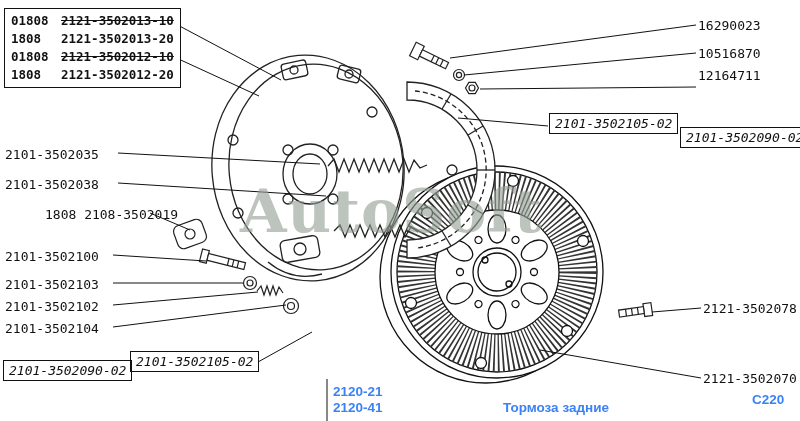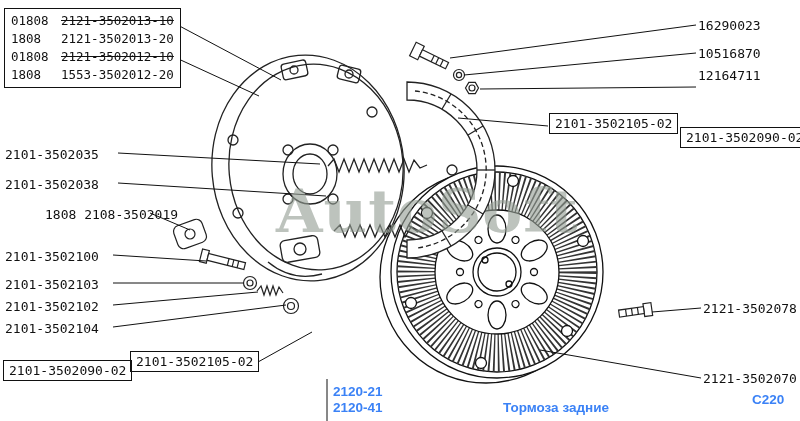--- a/index.html
+++ b/index.html
@@ -6,32 +6,31 @@
   html,body { margin:0; padding:0; background:#fff; }
   .page {
     position:relative; width:800px; height:421px; background:#ffffff;
     overflow:hidden; font-family:"DejaVu Sans Mono", monospace; color:#111;
   }
   svg.diagram { position:absolute; left:0; top:0; }
   .lbl {
     position:absolute; font-size:13px; line-height:15px; color:#111;
     white-space:nowrap; letter-spacing:0;
   }
-  .boxed { border:1.4px solid #111; padding:2px 5px; background:rgba(255,255,255,0.0); }
+  .boxed { border:1.4px solid #111; padding:2px 5px; background:rgba(255,255,255,0.0);font-style:italic; }
   .watermark {
     position:absolute; left:240px; top:176px;
     font-family:"DejaVu Serif", serif; font-weight:bold;
     font-size:60px; letter-spacing:1px;
     color:rgba(148,158,148,0.62);
     pointer-events:none;
-    margin-left:36px;
   }
   #tl-box {
     position:absolute; left:4px; top:8px; border:1.4px solid #111;
-    padding:3px 6px; background:#fff;
+    padding:3px 6px; background:#fff;font-weight:bold;
   }
   #tl-box .row { display:flex; gap:8px; font-size:12.5px; line-height:18px; }
   #tl-box .row .pref { display:inline-block; width:42px; }
   .struck { text-decoration:line-through; }
   .ftr {
     position:absolute; font-family:"Liberation Sans","DejaVu Sans",sans-serif;
     font-weight:bold; font-size:13.5px; color:#3b82f6; white-space:nowrap;
   }
 </style>
 </head>
@@ -201,21 +200,21 @@
     <div class="row">
       <span class="pref">1808</span>
       <span>2121-3502013-20</span>
     </div>
     <div class="row">
       <span class="pref">01808</span>
       <span class="struck">2121-3502012-10</span>
     </div>
     <div class="row">
       <span class="pref">1808</span>
-      <span>1553-3502012-20</span>
+      <span>2121-3502012-20</span>
     </div>
   </div>
 
   <div class="lbl" style="left:698px; top:18px;">16290023</div>
   <div class="lbl" style="left:698px; top:46px;">10516870</div>
   <div class="lbl" style="left:698px; top:68px;">12164711</div>
   <div class="lbl boxed" style="left:549px; top:113px;">2101-3502105-02</div>
   <div class="lbl boxed" style="left:680px; top:127px;">2101-3502090-02</div>
   <div class="lbl" style="left:703px; top:301px;">2121-3502078</div>
   <div class="lbl" style="left:703px; top:371px;">2121-3502070</div>

